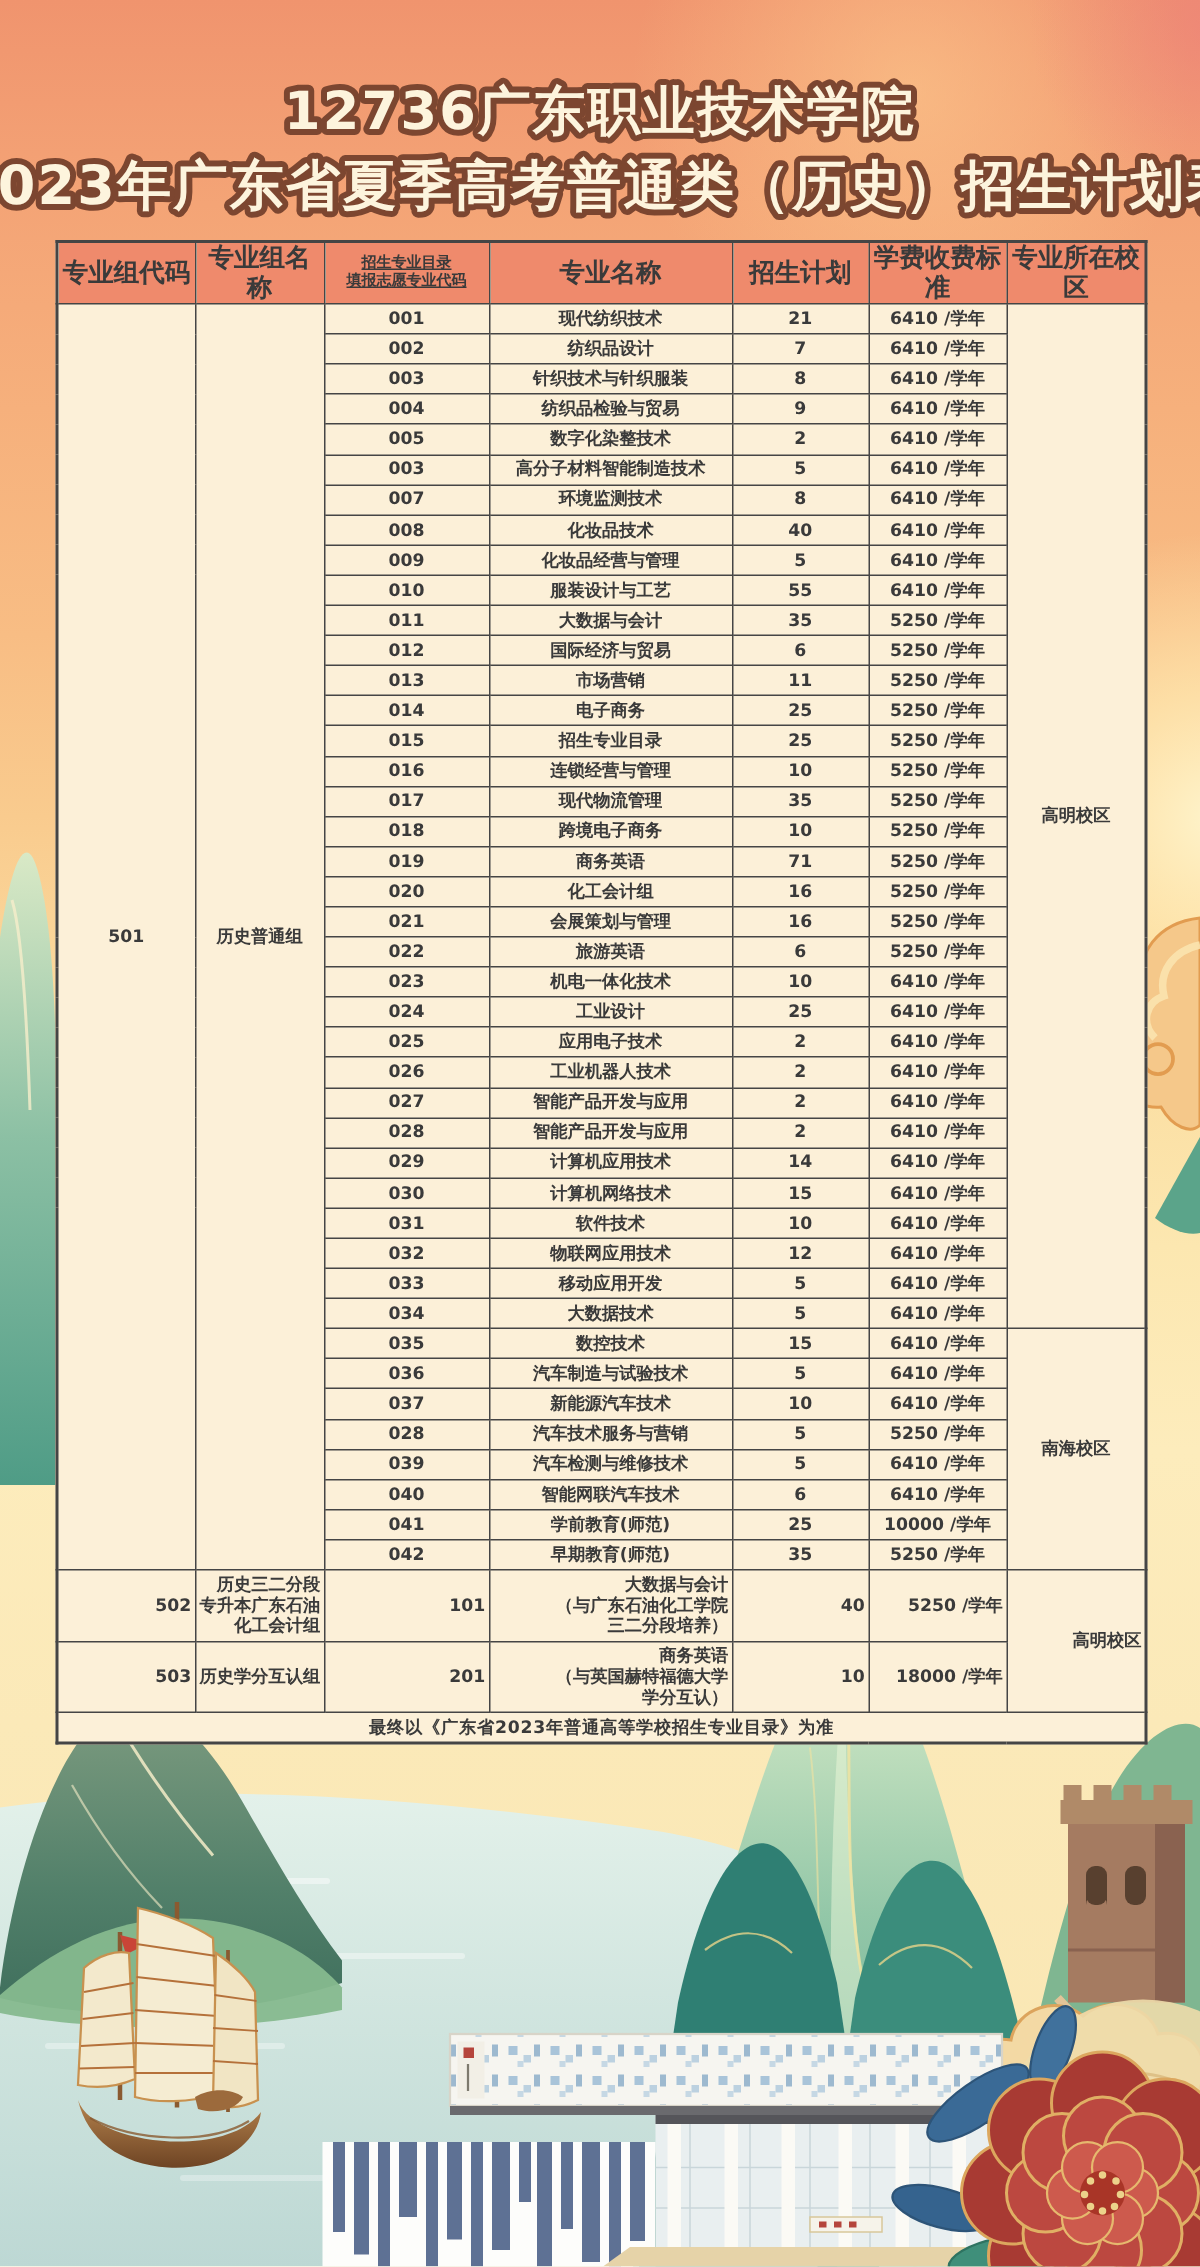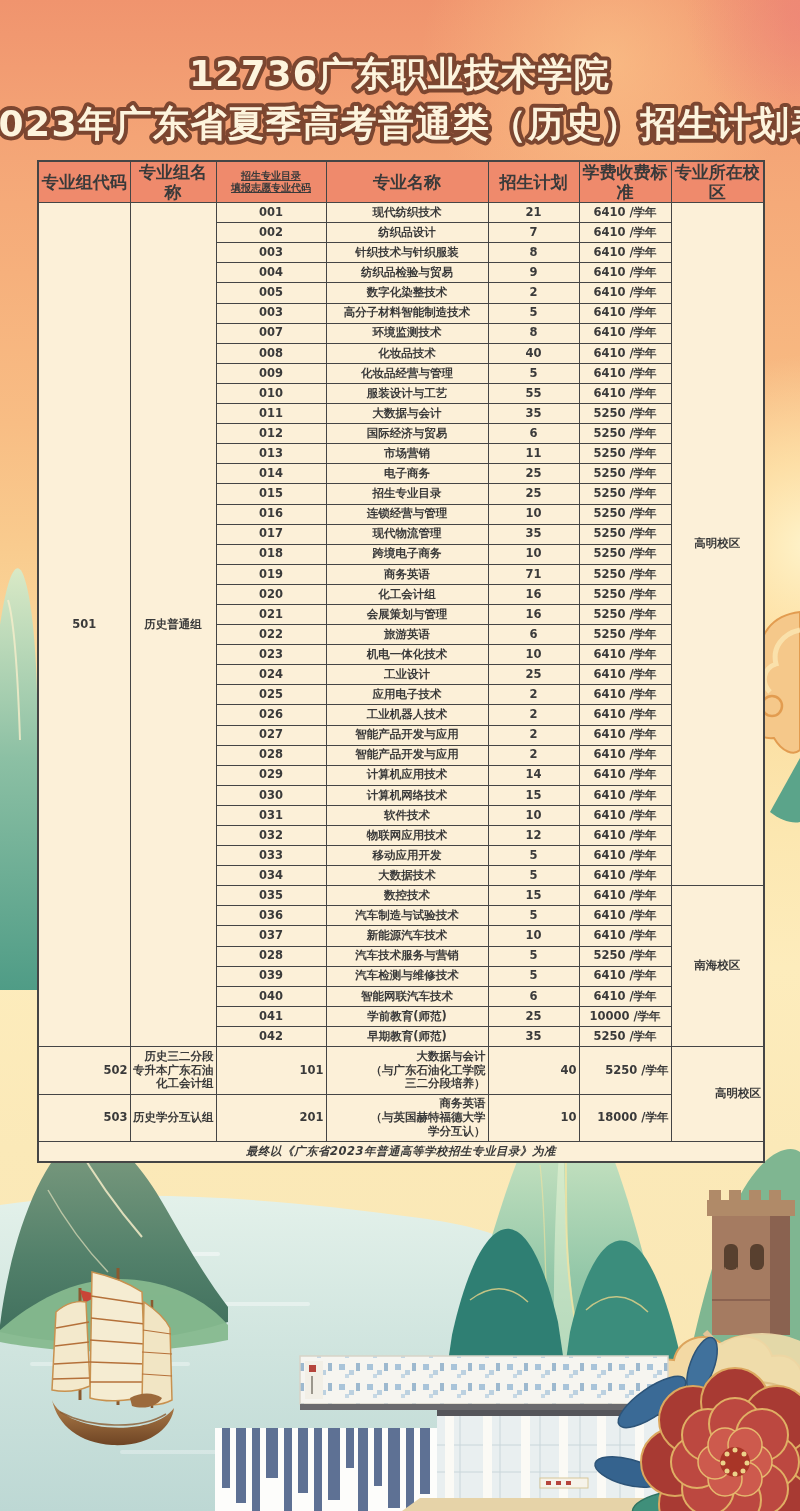--- a/index.html
+++ b/index.html
@@ -39,21 +39,21 @@
     white-space:pre-line;
     overflow:hidden;
   }
   table.plan th{
     background:var(--header-bg,#ef8a6c);
     height:40px;font-size:17px;
   }
   table.plan th.small{font-size:10px;text-decoration:underline;}
   table.plan td{height:19.1px;font-size:11.5px;}
   tr.tall td{height:46.5px;text-align:right;}
-  td.note-cell{height:30px;font-size:13px;letter-spacing:0.5px;font-style:italic;}
+  td.note-cell{height:30px;font-size:13px;letter-spacing:0.5px;}
 </style>
 </head>
 <body>
 
 <div class="poster" style="--header-bg: #ef8a6c; --cell-bg: #fcf0d8; --border-c: #454545; --text-c: #3a3a3a; --title-fill: #fdf4dd; --title-stroke: #7c4630;">
 
   <svg class="bg-svg" viewBox="0 0 800 1511" aria-hidden="true">
     <defs>
       <radialGradient id="sunGrad" cx="50%" cy="50%" r="50%">
         <stop offset="0%" stop-color="#fff6cf" stop-opacity="0.95"></stop>

